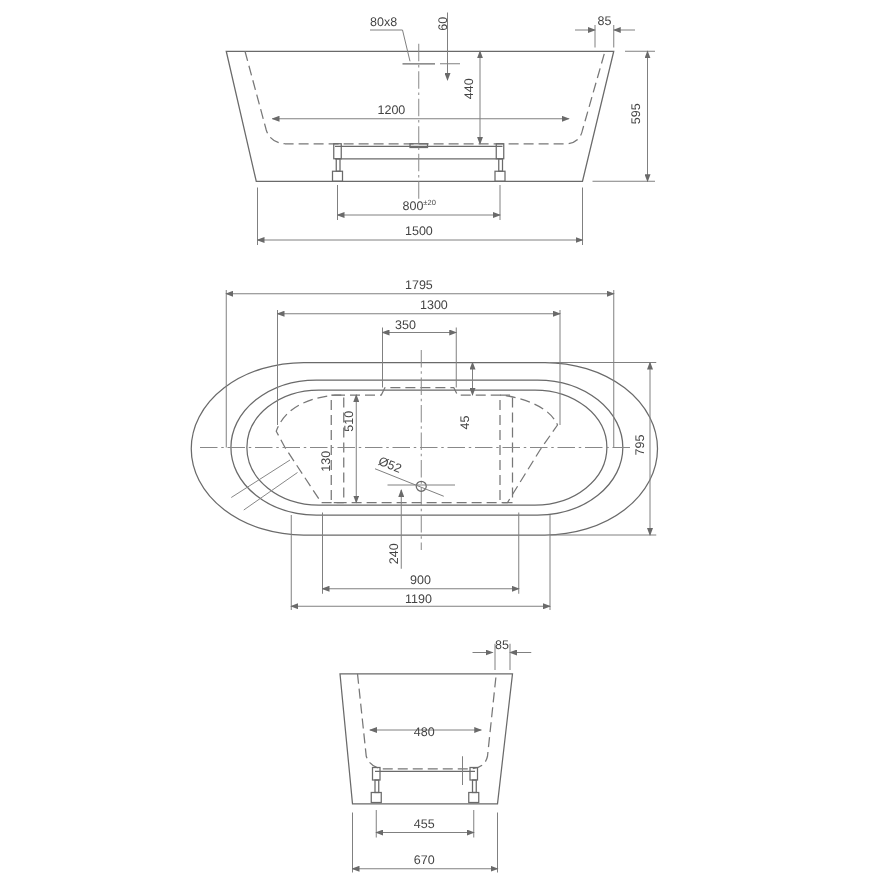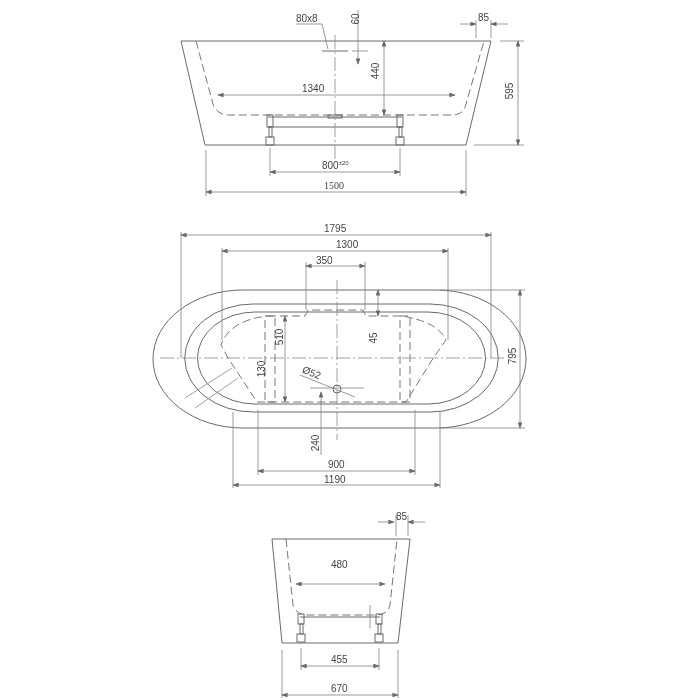--- a/index.html
+++ b/index.html
@@ -156,34 +156,34 @@
     <line class="dim" x1="282" y1="650" x2="282" y2="698"></line>
     <line class="dim" x1="398" y1="650" x2="398" y2="698"></line>
     <line class="dim" x1="282" y1="695" x2="398" y2="695" marker-start="url(#arr)" marker-end="url(#arr)"></line>
   </g>
 </svg>
 
 <span class="lbl" style="left:296px;top:14px;">80x8</span>
 <span class="vlbl" style="left:350px;top:14px;">60</span>
 <span class="lbl" style="left:478px;top:13px;">85</span>
 <span class="vlbl" style="left:368px;top:66px;">440</span>
-<span class="lbl" style="left:302px;top:84px;">1340</span>
+<span class="lbl" style="left:302px;top:84px;">1200</span>
 <span class="vlbl" style="left:502px;top:86px;">595</span>
 <span class="lbl" style="left:322px;top:160px;"><span>800</span><sup>±20</sup></span>
-<span class="lbl" style="left:324px;top:181px;font-family:Liberation Serif, serif;">1500</span>
+<span class="lbl" style="left:324px;top:181px;">1500</span>
 
 <span class="lbl" style="left:324px;top:224px;">1795</span>
 <span class="lbl" style="left:324px;top:240px;margin-left:12px;">1300</span>
 <span class="lbl" style="left:316px;top:256px;">350</span>
 <span class="vlbl" style="left:368px;top:333px;">45</span>
 <span class="vlbl" style="left:272px;top:332px;">510</span>
 <span class="vlbl" style="left:254px;top:364px;">130</span>
 <span class="lbl" style="left:302px;top:368px;transform:rotate(22deg);">Ø52</span>
 <span class="vlbl" style="left:308px;top:438px;">240</span>
 <span class="vlbl" style="left:505px;top:351px;">795</span>
 <span class="lbl" style="left:328px;top:460px;">900</span>
 <span class="lbl" style="left:324px;top:475px;text-align:center;">1190</span>
 
 <span class="lbl" style="left:396px;top:512px;">85</span>
-<span class="lbl" style="left:331px;top:560px;">480</span>
+<span class="lbl" style="left:331px;top:582px;">480</span>
 <span class="lbl" style="left:331px;top:655px;">455</span>
 <span class="lbl" style="left:331px;top:684px;">670</span>
 </div>
 
 </body></html>

